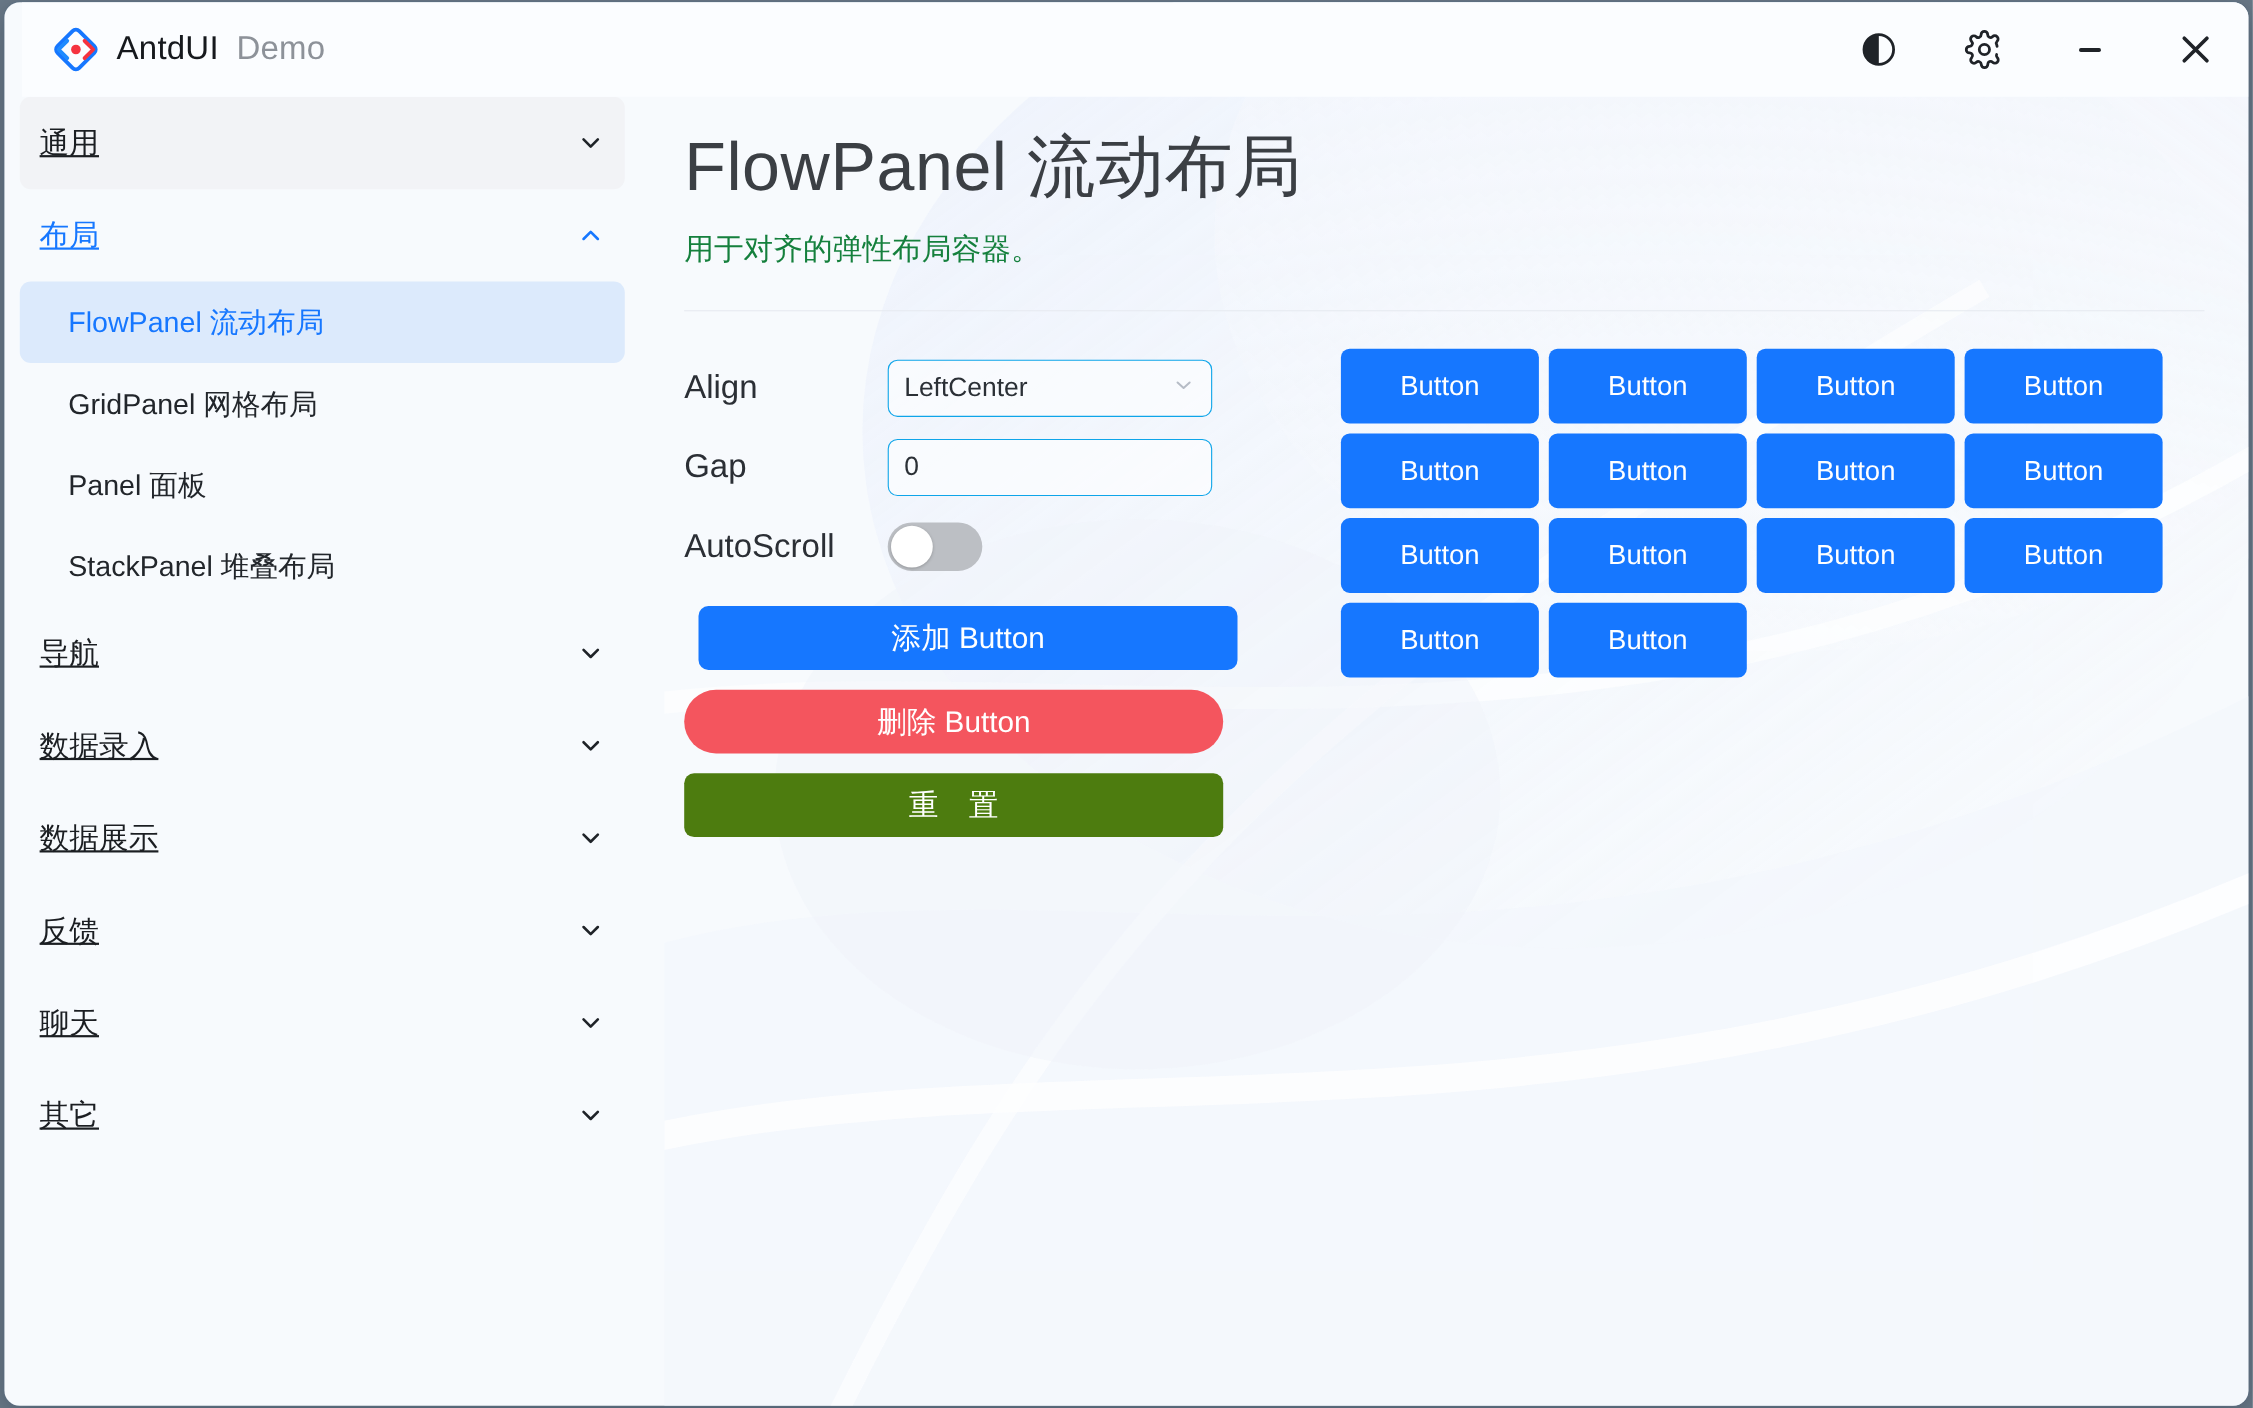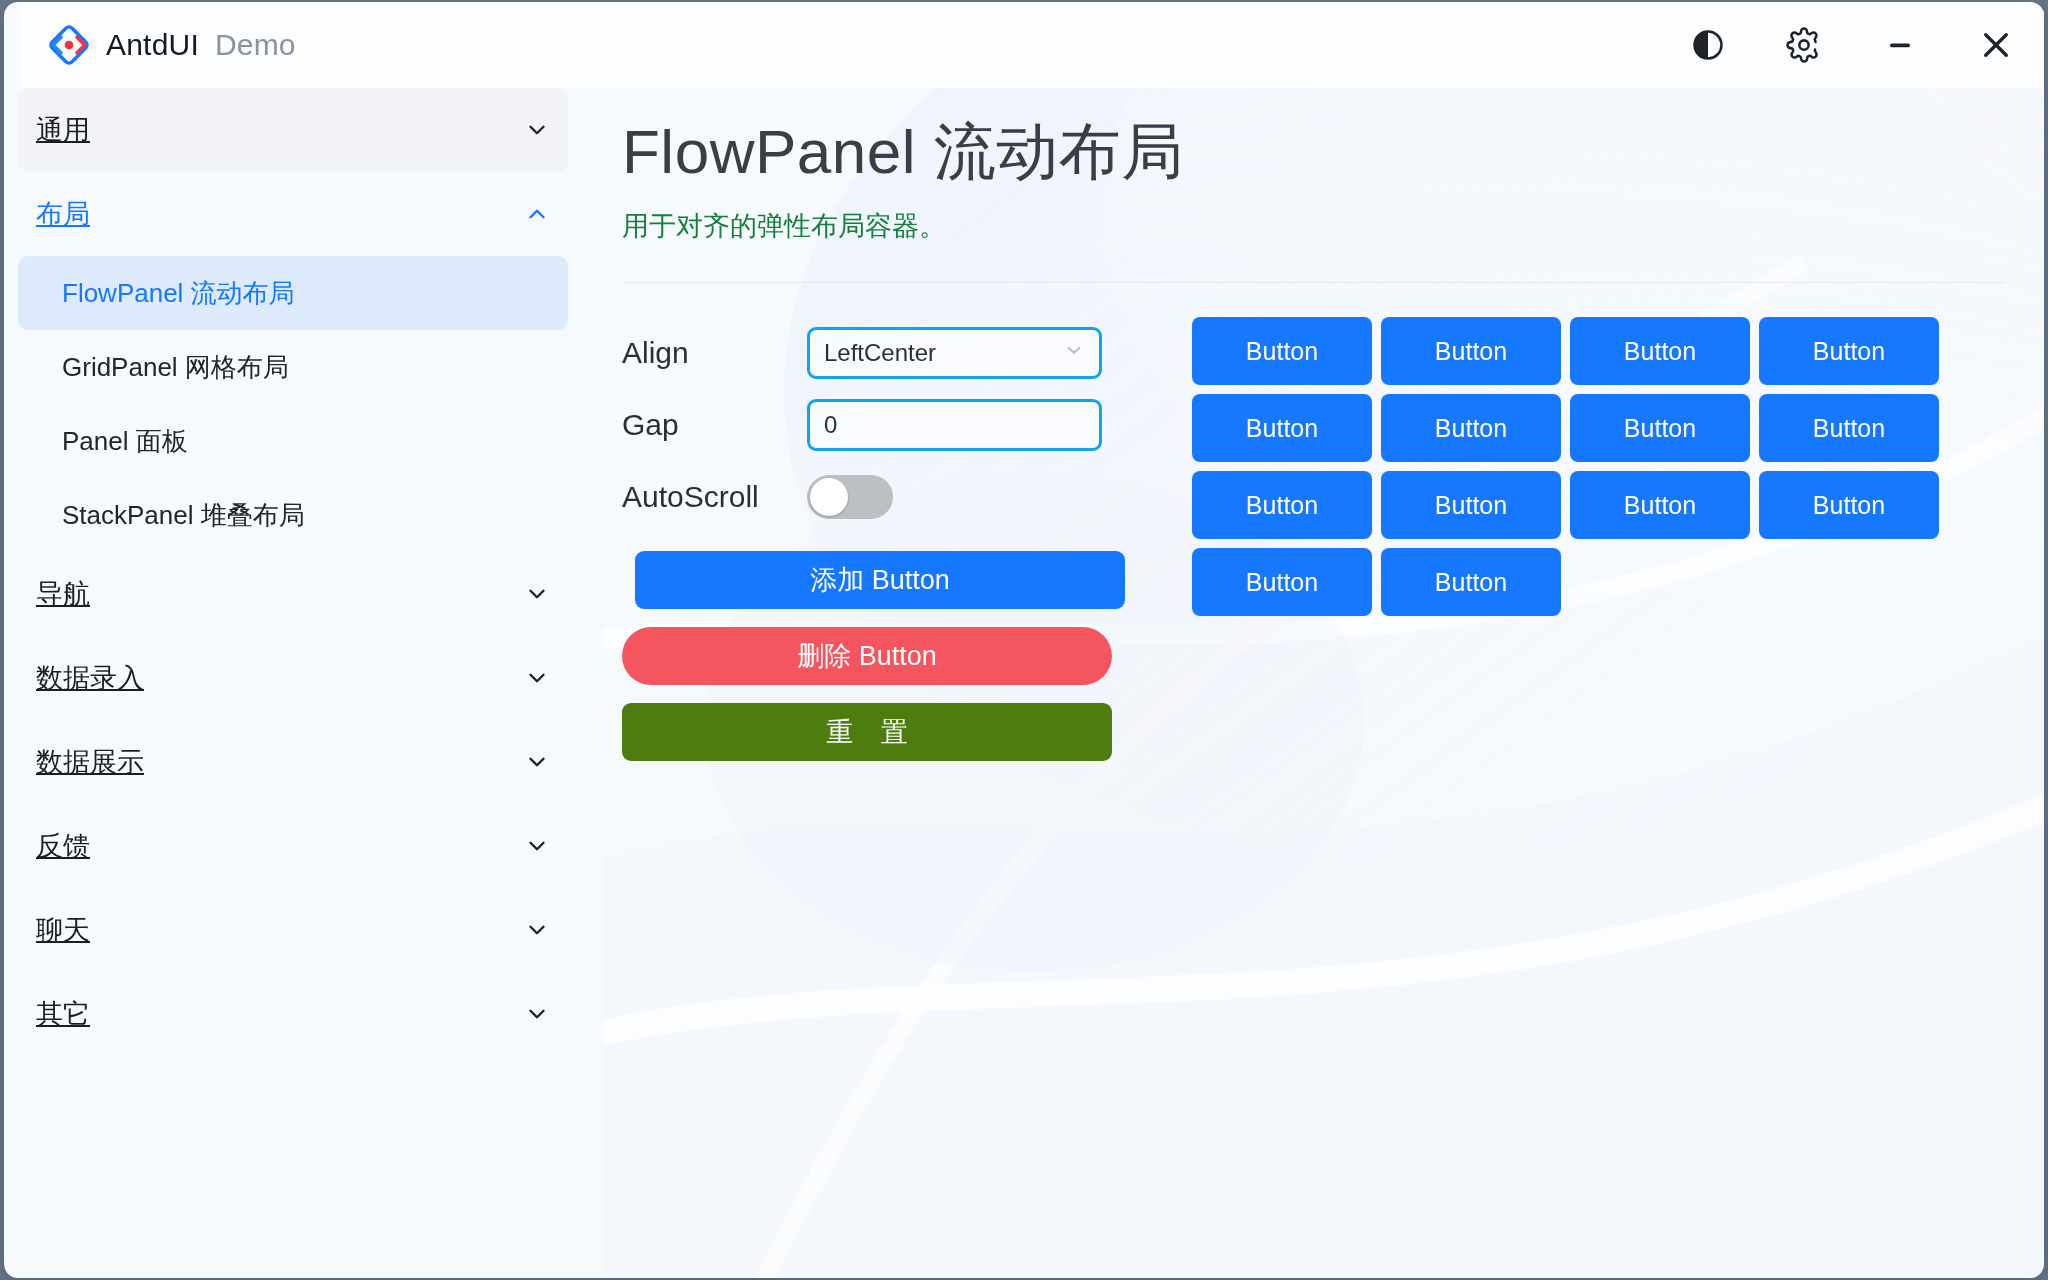--- a/index.html
+++ b/index.html
@@ -81,30 +81,30 @@
     padding: 0 40px;
     z-index: 3;
   }
   .page-title {
     font-size: 62px; color: #3b3f44; font-weight: 400;
     margin-top: 22px; letter-spacing: .5px;
   }
   .page-desc { font-size: 27px; color: #15803d; margin-top: 14px; }
   .divider { height: 1px; background: #e6eaf0; margin-top: 38px; }
 
-  .body-row { display: flex; margin-top: 34px; }
+  .body-row { display: flex; margin-top: 34px; gap: 27px; }
 
   
   .controls { width: 490px; flex: none; }
   .ctl-row { display: flex; align-items: center; height: 72px; }
   .ctl-label { width: 185px; flex: none; font-size: 30px; color: #2b2f35; }
   .select, .textbox {
     width: 295px; height: 52px;
     background: rgba(255,255,255,.55);
-    border: 3px solid #0ea5e9;
+    border: 1px solid #0ea5e9;
     border-radius: 9px;
     display: flex; align-items: center;
     padding: 0 14px;
     font-size: 24px; color: #2b3036;
     cursor: default;
   }
   .select .sel-val { flex: 1; }
   .switch {
     width: 86px; height: 44px; border-radius: 22px;
     background: #bcbfc4;

